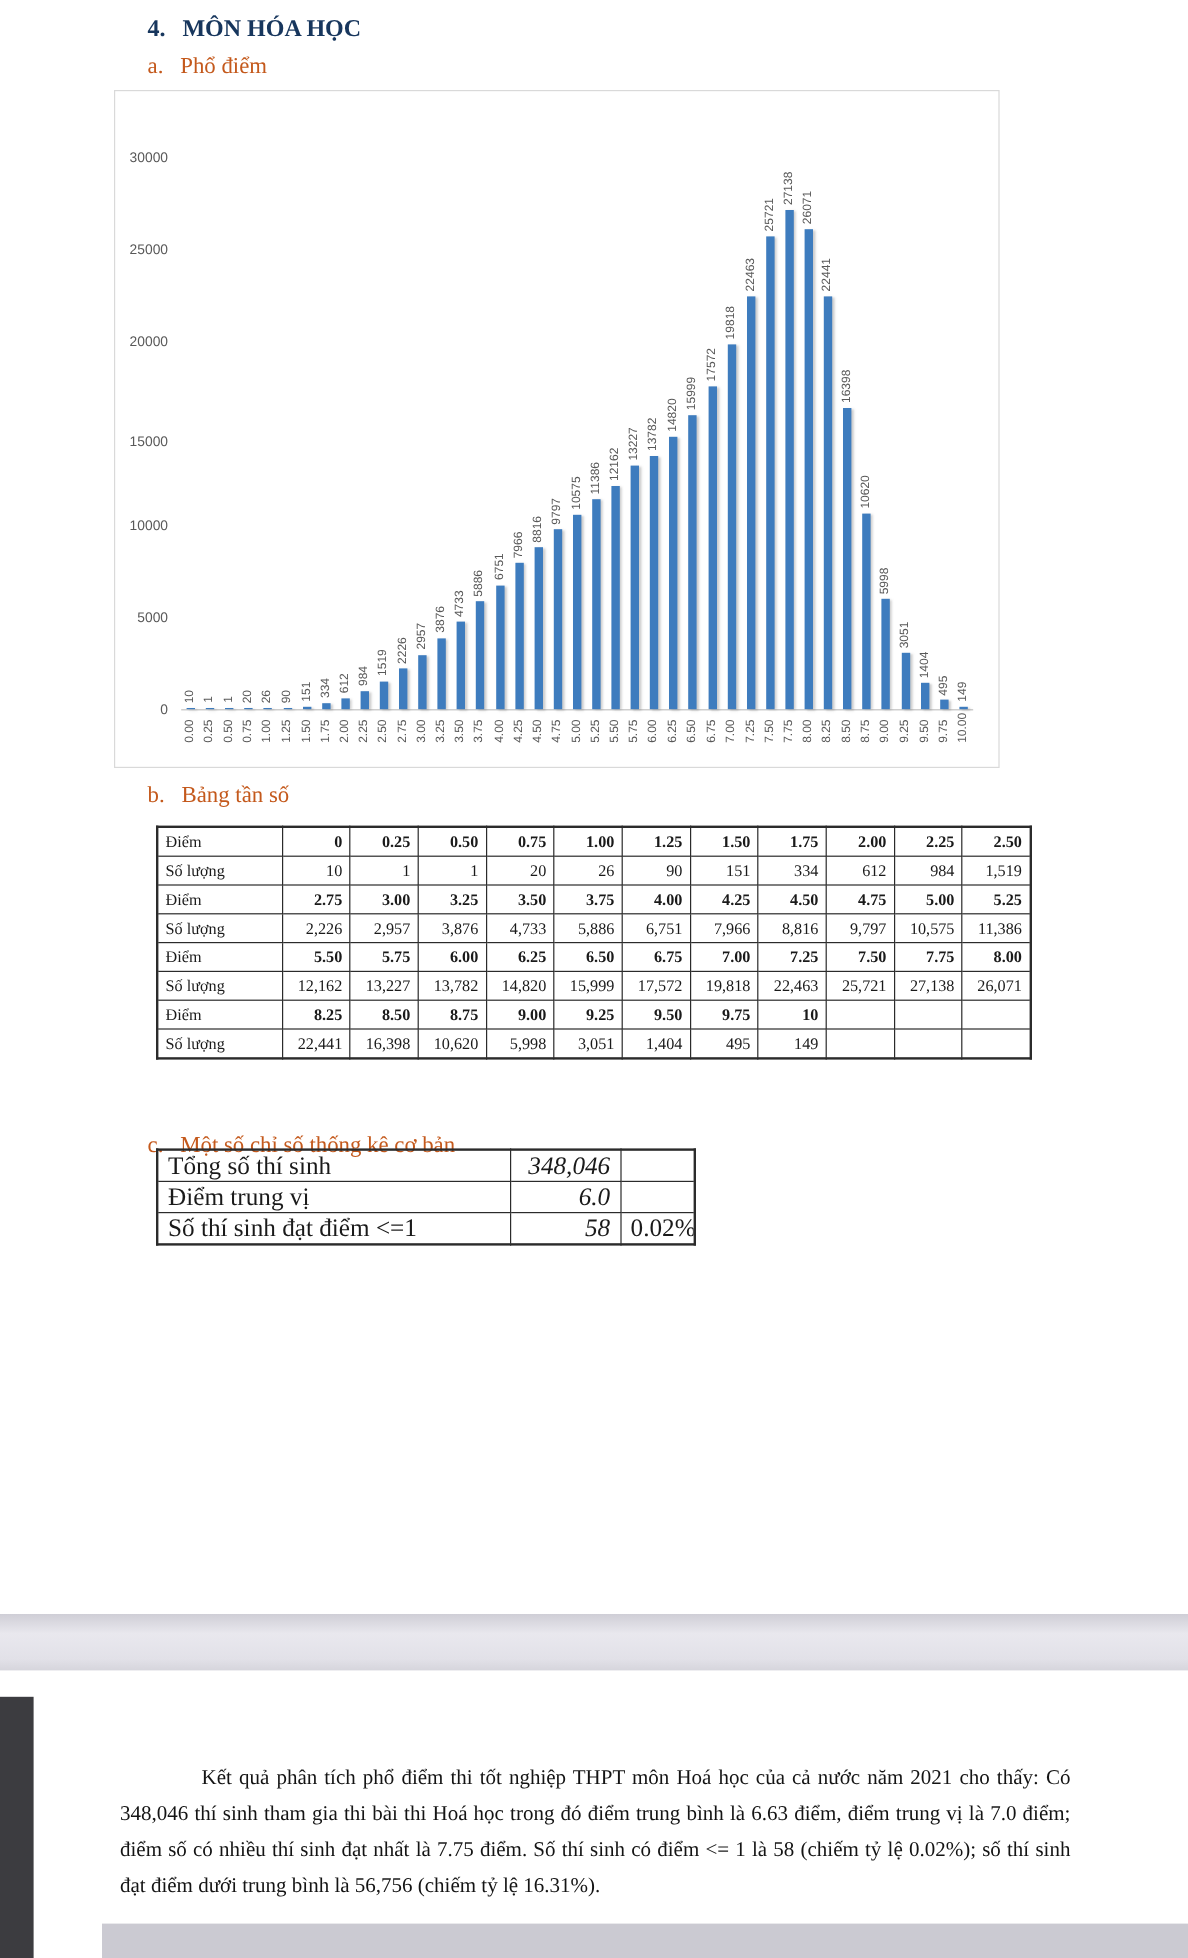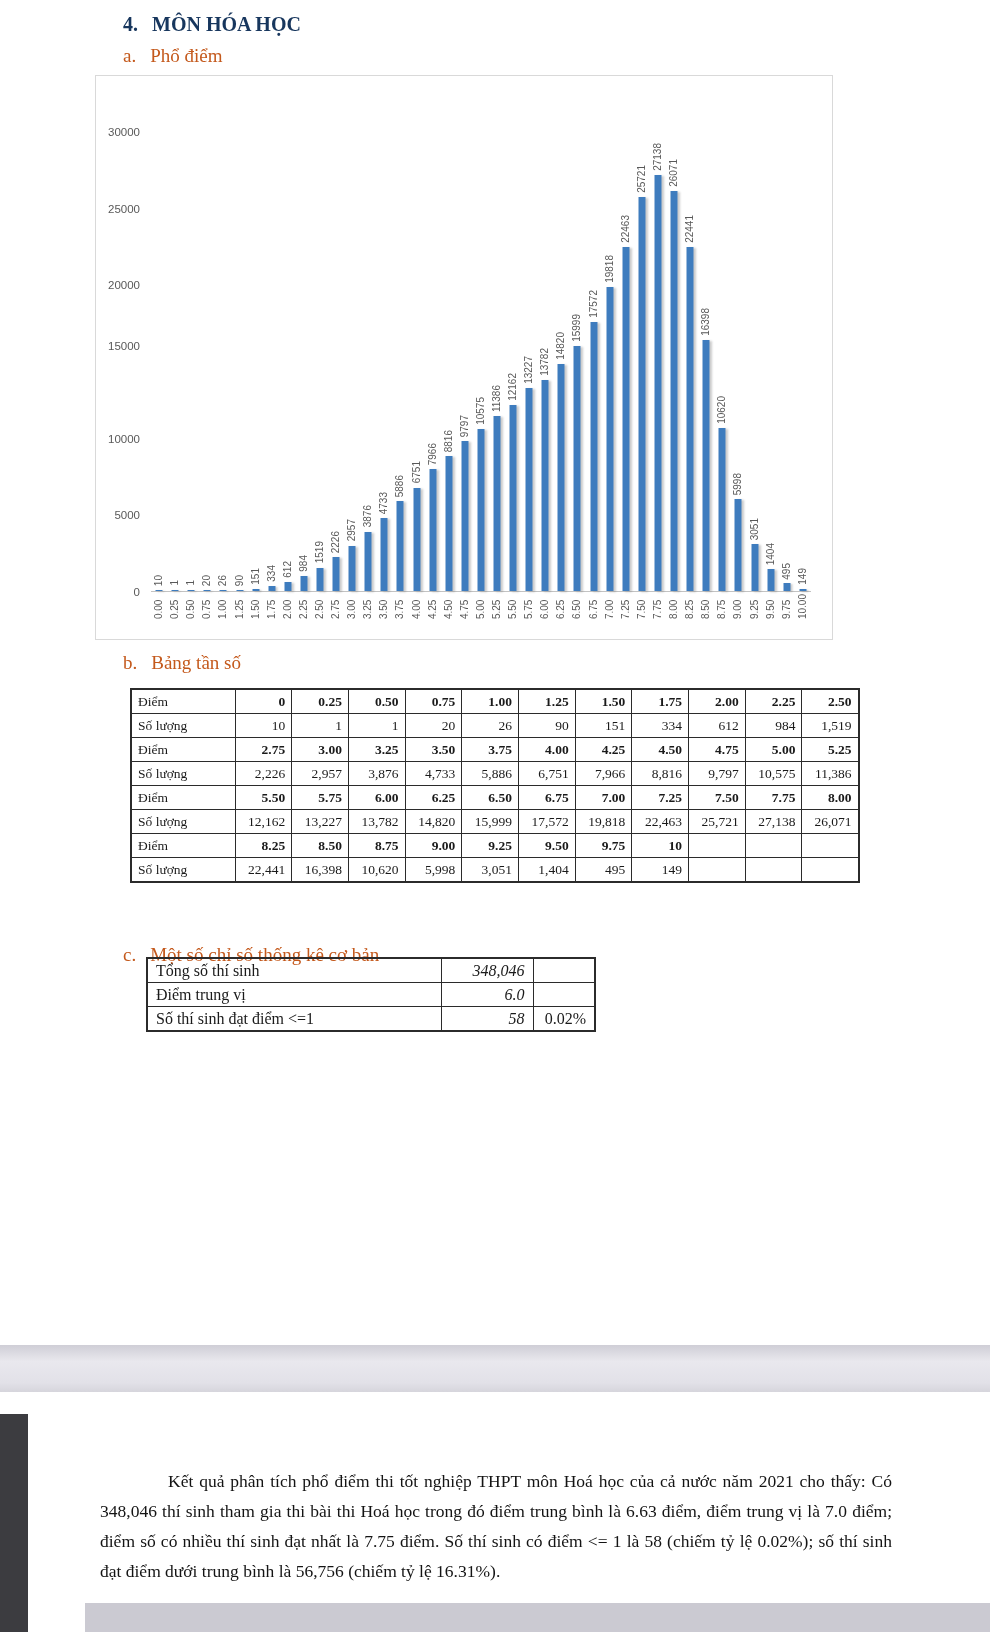--- a/index.html
+++ b/index.html
@@ -58,22 +58,22 @@
   .freq-table td{
     border:1px solid #2b2b2b;height:23px;padding:0 6px;
     text-align:right;overflow:hidden;white-space:nowrap;
   }
   .freq-table{border:2px solid #2b2b2b;}
   .freq-table td.rl{text-align:left;}
   .freq-table tr.diem td:not(.rl){font-weight:bold;}
 
   
   .stats-table{
-    position:absolute;top:957px;left:146px;width:448px;
-    border-collapse:collapse;font-size:16px;table-layout:fixed;border:2px solid #2b2b2b;
+    position:absolute;top:957px;left:130px;width:448px;
+    border-collapse:collapse;font-size:21px;table-layout:fixed;border:2px solid #2b2b2b;
   }
   .stats-table td{
     border:1px solid #2b2b2b;height:23px;padding:0 8px;white-space:nowrap;overflow:hidden;
   }
   .stats-table td.lab{text-align:left;}
   .stats-table td.val{text-align:right;font-style:italic;}
   .stats-table td.pct{text-align:right;}
 
   
   .band{
@@ -96,21 +96,21 @@
 
 <div class="h-sub" id="h-a">
   <span class="num">a.</span><span>Phổ điểm</span>
 </div>
 
 <div class="chart-box">
   <div class="yaxis">
       <span style="bottom: -7px;">0</span>
       <span style="bottom: 69.6667px;">5000</span>
       <span style="bottom: 146.333px;">10000</span>
-      <span style="bottom: 239px;">15000</span>
+      <span style="bottom: 216px;">15000</span>
       <span style="bottom: 299.667px;">20000</span>
       <span style="bottom: 376.333px;">25000</span>
       <span style="bottom: 453px;">30000</span>
     </div>
   <div class="plot">
     <div class="bars">
         <div class="bar-slot">
           <div class="bar" style="height: 1px; background: rgb(62, 124, 190);"></div>
           <span class="bar-label" style="bottom: 5px;">10</span>
         </div>

